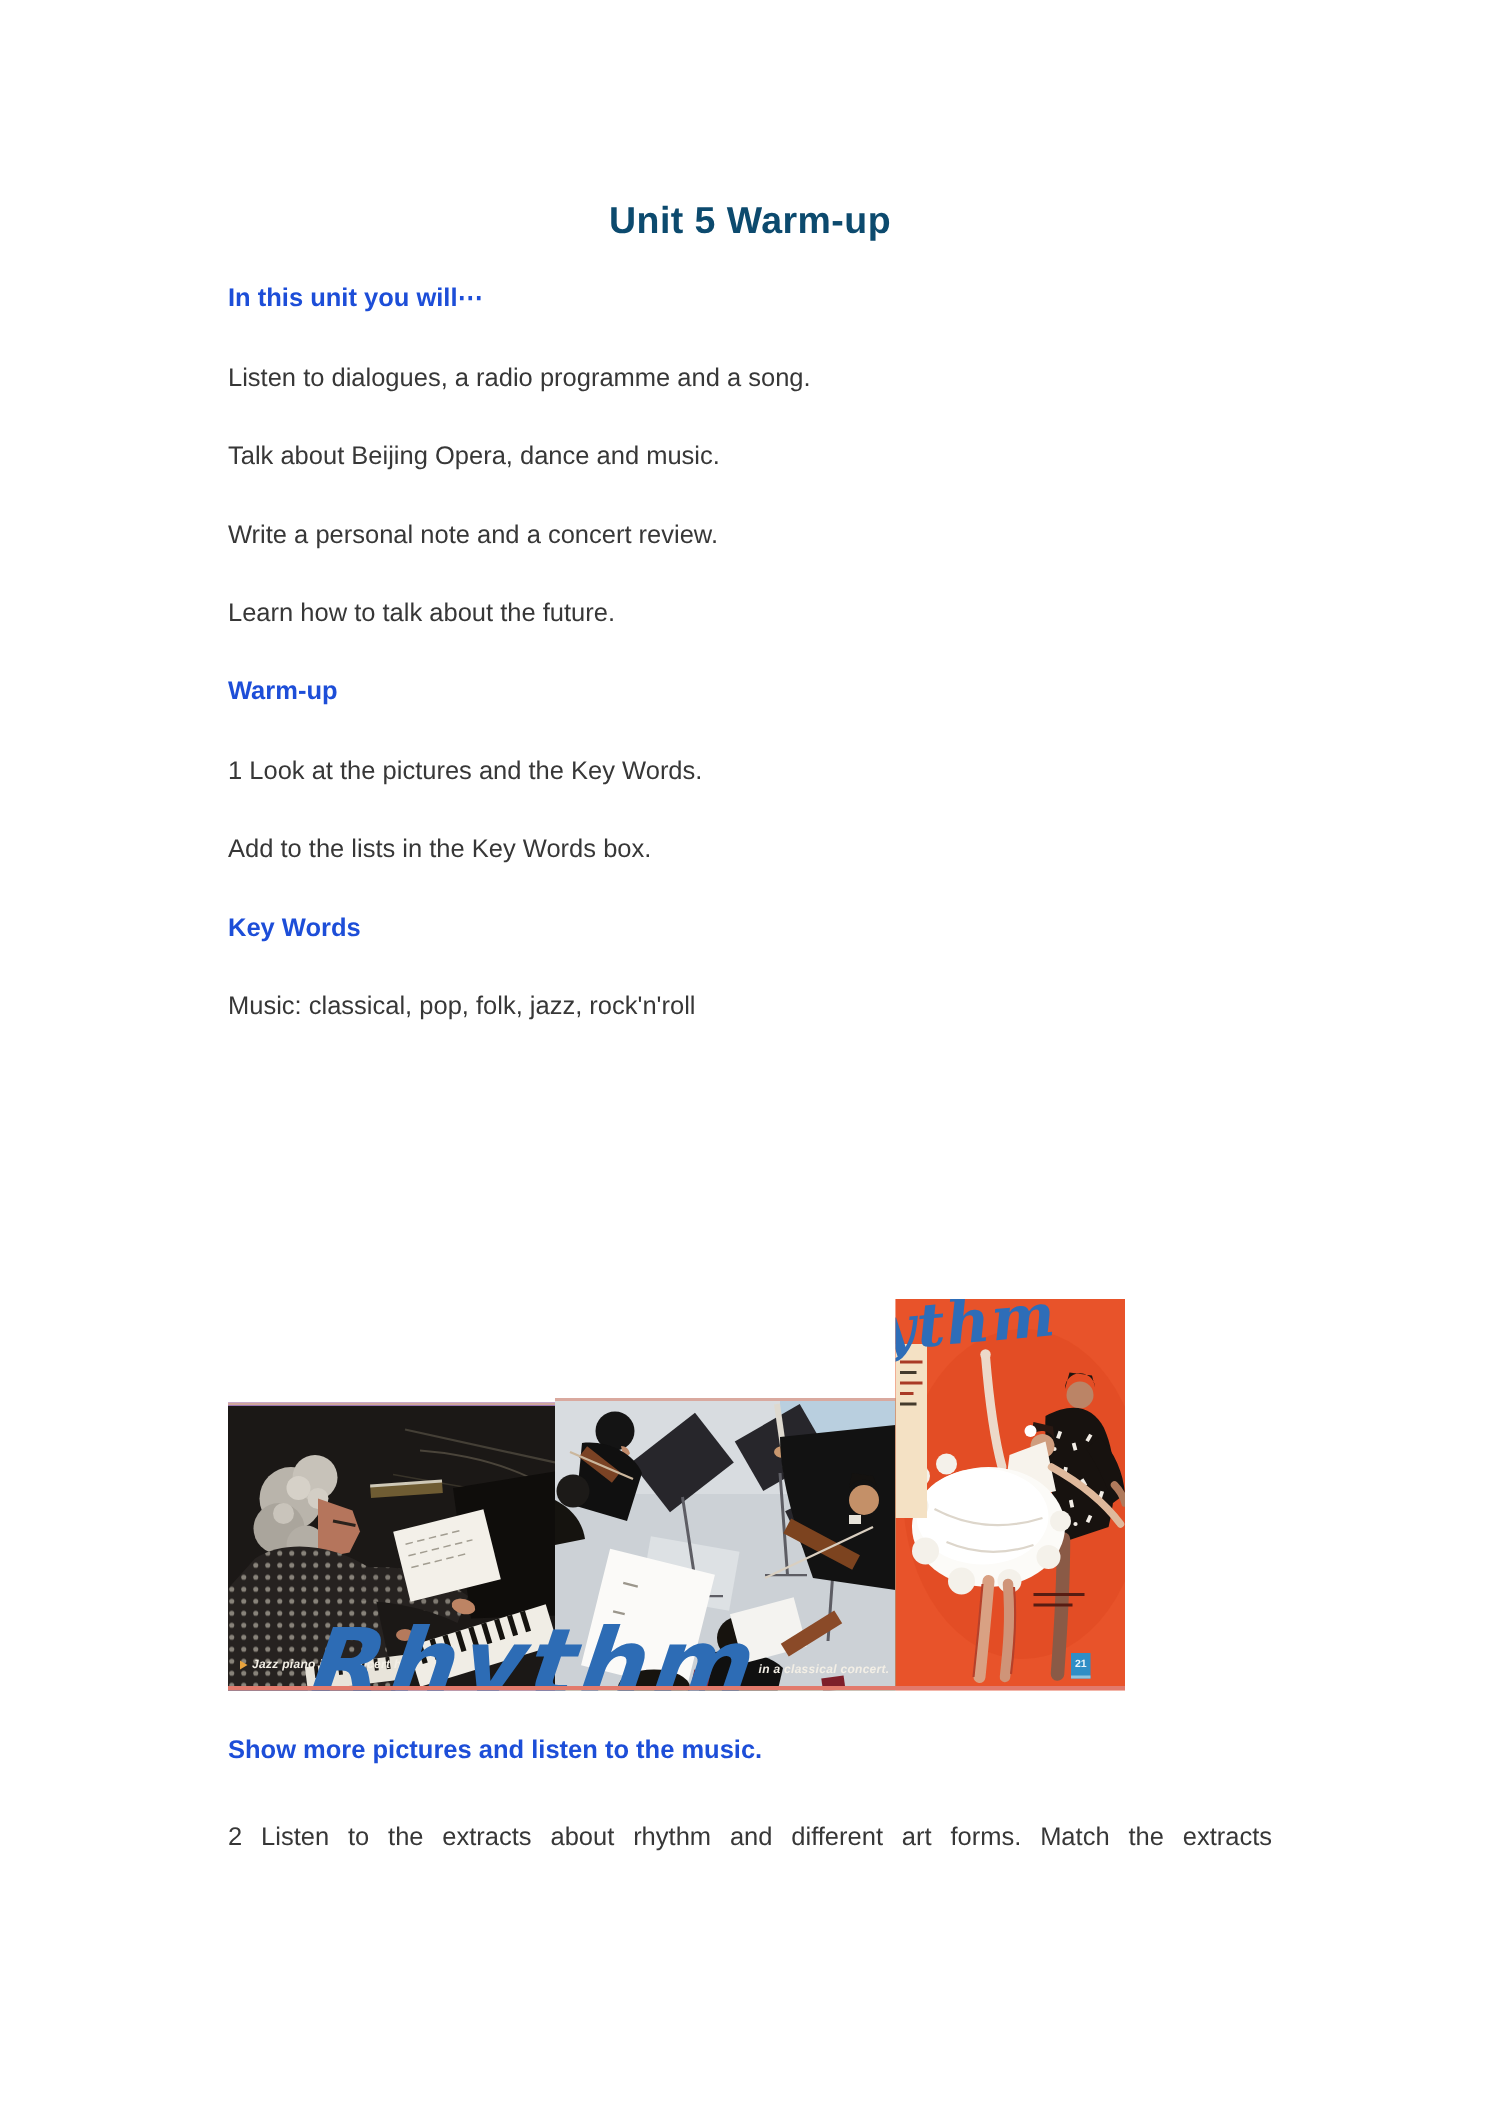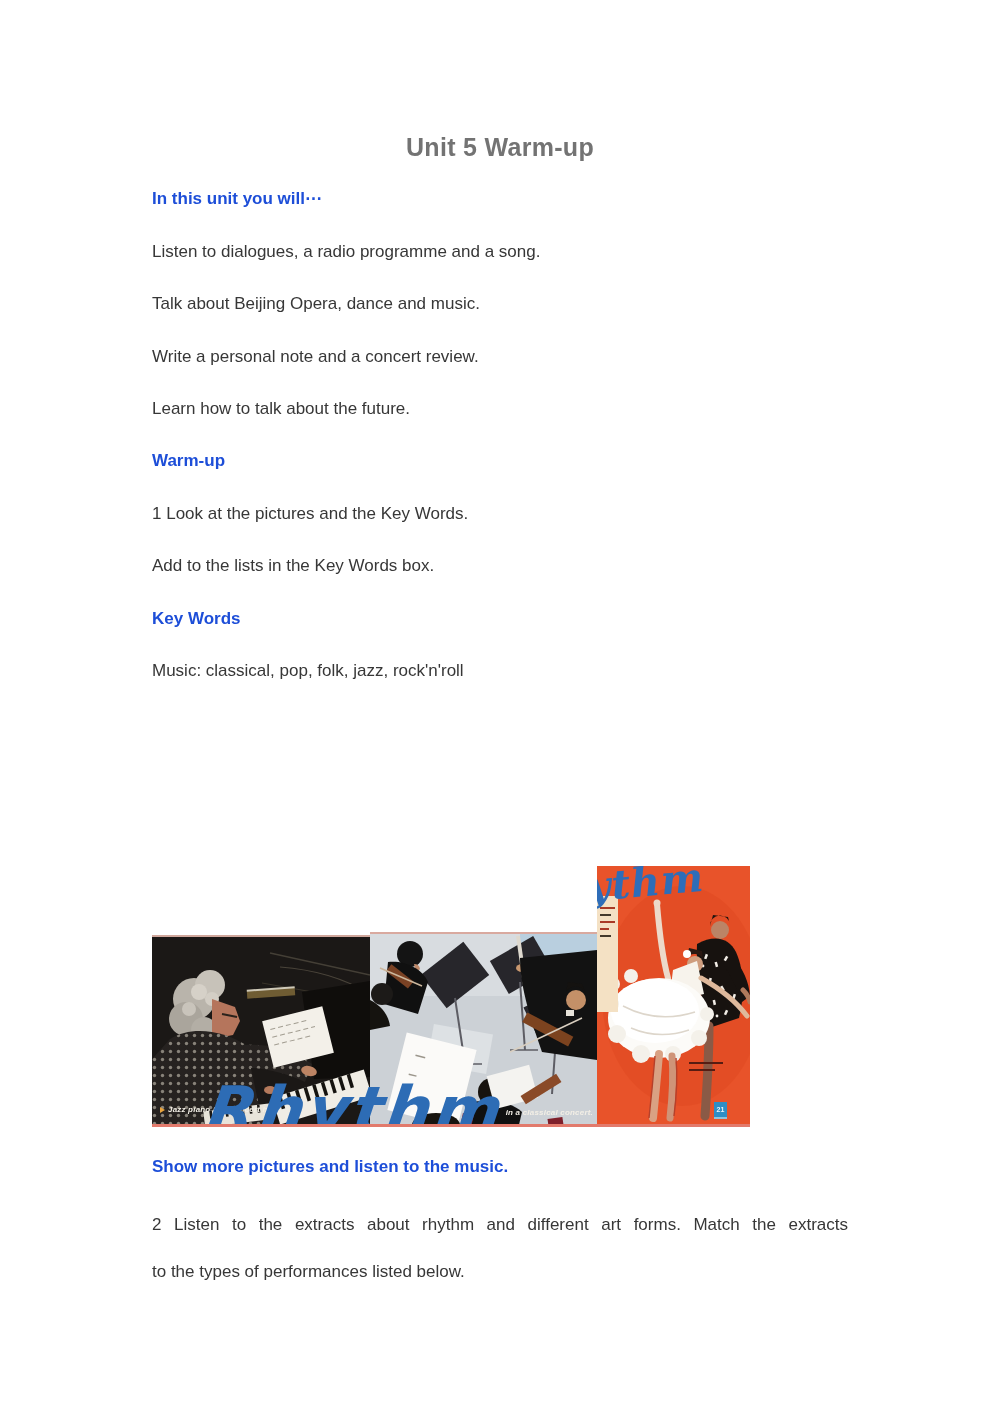--- a/index.html
+++ b/index.html
@@ -6,21 +6,21 @@
   .page{
     position:relative;width:1000px;height:1414px;background:#ffffff;
     font-family:"Liberation Sans", sans-serif;color:#373737;overflow:hidden;
   }
   
   .doc-body{position:absolute;left:152px;top:121px;width:696px;}
   .doc-bottom{position:absolute;left:152px;top:1141px;width:696px;}
   .line{height:52.4px;display:flex;align-items:center;font-size:17px;line-height:1.2;}
   .line.center{justify-content:center;}
   .bold{font-weight:700;color:#1d4ed8;}
-  h1{font-size:25px;font-weight:700;margin:0;color:#737373;letter-spacing:.3px;}
+  h1{font-size:25px;font-weight:700;margin:0;color:#0c4a6e;letter-spacing:.3px;}
   p{margin:0;}
   .justify{width:100%;text-align:justify;text-align-last:justify;margin-top:12px;}
 
   
   .photo-strip{position:absolute;left:152px;top:866px;width:598px;height:261px;overflow:hidden;}
   .photo{position:absolute;overflow:hidden;}
   .photo-jazz{left:0;top:69px;width:218px;height:192px;background:#8b5cf6;border-top:2px solid #d0a79c;box-sizing:border-box;z-index:1;}
   .photo-classical{left:218px;top:66px;width:227px;height:195px;background:#15803d;border-top:2px solid #d9a99f;box-sizing:border-box;z-index:1;}
   .photo-ballet{left:445px;top:0;width:153px;height:261px;background:#e8532a;z-index:2;}
   .strip-underline{position:absolute;left:0;bottom:0;width:598px;height:3px;background:#e27a6c;z-index:9;}
@@ -301,18 +301,15 @@
     <div class="strip-underline"></div>
   </div>
 
   <div class="doc-bottom">
     <div class="line">
         <p class="bold">Show more pictures and listen to the music.</p>
       </div>
     <div class="line">
         <p class="justify">2 Listen to the extracts about rhythm and different art forms. Match the extracts</p>
       </div>
-    <div class="line">
-        <p>to the types of performances listed below.</p>
-      </div>
   </div>
 
 </div>
 
 </body></html>

